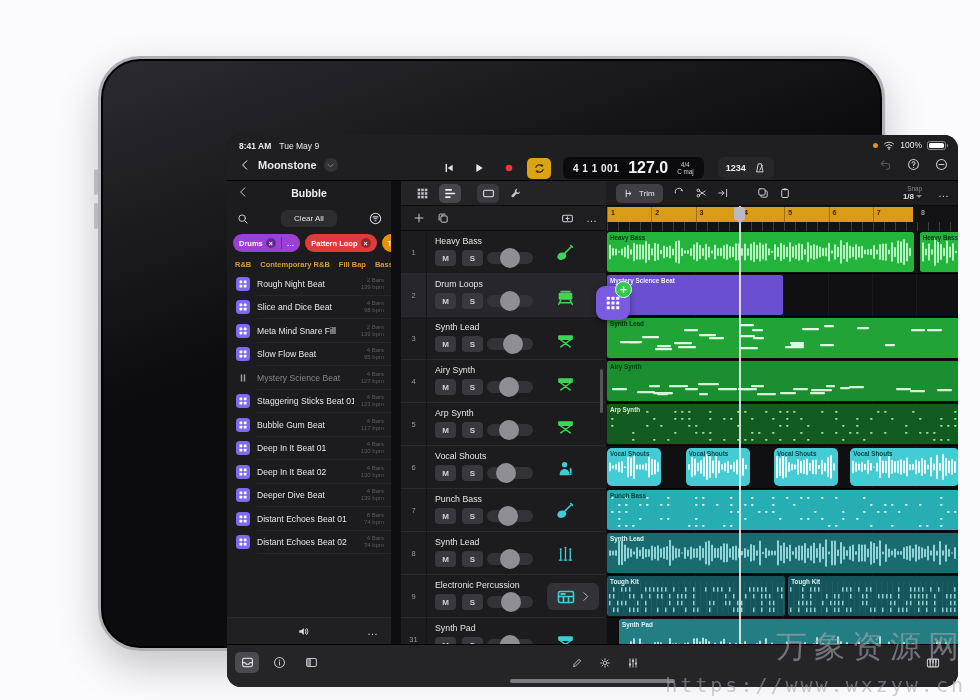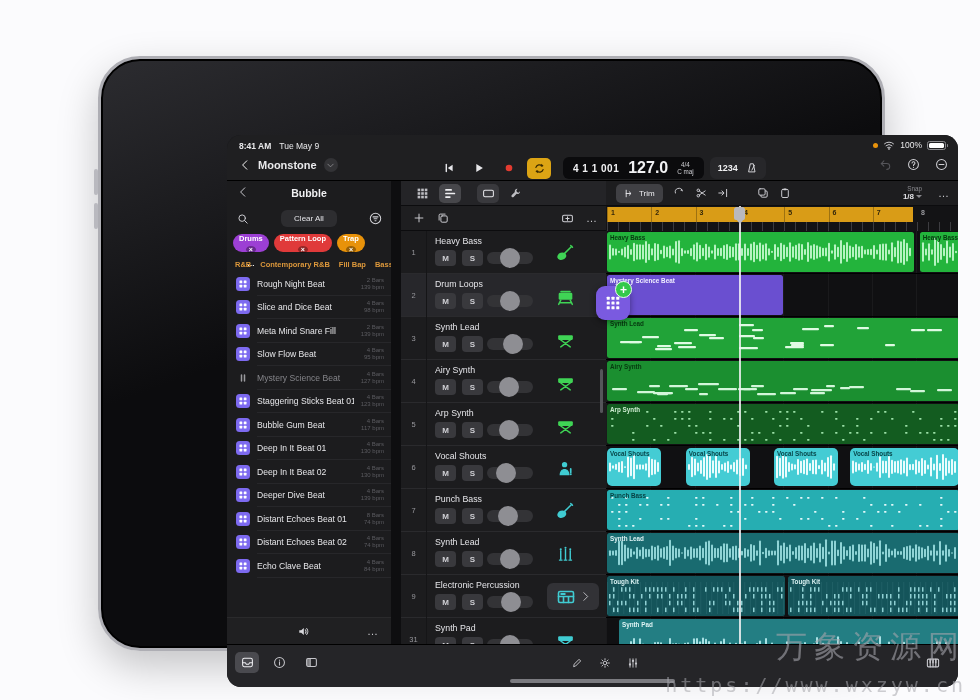--- a/index.html
+++ b/index.html
@@ -28,40 +28,40 @@
   .proj .name{font-size:11px;font-weight:bold;}
   .circ-btn{width:14px;height:14px;border-radius:50%;background:#333336;display:flex;align-items:center;justify-content:center;color:#9a9a9f;}
   .tcontrols{position:absolute;left:210px;top:2px;display:flex;align-items:center;gap:6px;}
   .tbtn{width:24px;height:21px;border-radius:5px;display:flex;align-items:center;justify-content:center;color:#e6e6ea;}
   .tbtn.rec{color:#e33b30;}
   .tbtn.cycle{background:#dca414;color:#3a2a00;}
   .lcd{height:22px;background:#0b0b0d;border-radius:6px;display:flex;align-items:center;gap:9px;padding:8px 10px;margin-left:6px;}
   .lcd .pos{font-size:10px;font-weight:bold;letter-spacing:.5px;color:#f2f2f4;white-space:nowrap;}
   .lcd .tempo{font-size:16px;font-weight:bold;color:#f2f2f4;}
   .lcd .sig{font-size:6.3px;line-height:7px;color:#cfcfd4;text-align:center;}
-  .pill2{height:22px;background:#27272a;border-radius:6px;display:flex;align-items:center;gap:8px;padding:0 8px;margin-left:0;text-align:center;}
+  .pill2{height:22px;background:#27272a;border-radius:6px;display:flex;align-items:center;gap:8px;padding:0 8px;margin-left:8px;text-align:center;}
   .count{font-size:9px;font-weight:bold;color:#f0f0f2;}
   .topright{position:absolute;right:10px;top:3px;display:flex;gap:15px;align-items:center;color:#c9c9ce;}
   .topright .dim{color:#55555a;}
 
   
   .left-panel{position:absolute;left:0;top:46px;width:164px;height:463px;background:#1c1c1e;}
   .gap-strip{position:absolute;left:164px;top:46px;width:10px;height:463px;background:#0e0e10;}
   .mid-panel{position:absolute;left:174px;top:46px;width:205px;height:463px;background:#1c1c1e;border-right:1px solid #000;}
   .right-panel{position:absolute;left:379px;top:46px;width:352px;height:463px;background:#101012;overflow:hidden;}
 
   
   .lp-head{position:absolute;left:0;top:0;width:164px;height:25px;}
   .lp-title{position:absolute;left:0;right:0;top:6px;text-align:center;font-size:10.5px;font-weight:bold;color:#f0f0f2;}
   .lp-back{position:absolute;left:10px;top:5px;color:#d8d8dc;}
   .lp-search-row{position:absolute;left:0;top:25px;width:164px;height:25px;display:flex;align-items:center;}
   .icon-s{color:#d0d0d5;display:inline-flex;}
   .clear-btn{margin:0 auto;background:#2d2d30;color:#e4e4e8;font-size:8px;padding:4px 13px;border-radius:6px;}
   .chips{position:absolute;left:6px;top:53px;display:flex;gap:5px;}
-  .chip{height:18px;border-radius:9px;display:flex;align-items:center;gap:3px;padding:0 6px;color:#fff;font-size:7.5px;font-weight:bold;white-space:nowrap;flex-direction:column;}
+  .chip{height:18px;border-radius:9px;display:flex;align-items:center;gap:3px;padding:0 6px;color:#fff;font-size:7.5px;font-weight:bold;white-space:nowrap;}
   .chip .xc{width:10px;height:10px;border-radius:50%;background:rgba(0,0,0,.34);display:flex;align-items:center;justify-content:center;font-size:7px;color:#fff;}
   .chip .sep{width:1px;height:12px;background:rgba(0,0,0,.3);margin:0 2px;}
   .tags{position:absolute;left:8px;top:79px;width:156px;display:flex;gap:9px;overflow:hidden;white-space:nowrap;}
   .tags span{font-size:7.5px;font-weight:bold;color:#dd983b;}
   .loop-list{position:absolute;left:0;top:91px;width:164px;height:345px;overflow:hidden;}
   .loop-item{height:23.5px;display:flex;align-items:center;gap:7px;padding-left:9px;position:relative;}
   .loop-item:after{content:"";position:absolute;left:30px;right:0;bottom:0;height:1px;background:#27272a;}
   .loop-ico{width:14px;height:14px;border-radius:3.5px;background:#7d6af0;flex:0 0 auto;display:flex;align-items:center;justify-content:center;color:#fff;}
   .loop-name{font-size:8.6px;color:#e6e6e9;white-space:nowrap;overflow:hidden;flex:1;}
   .loop-meta{font-size:6px;line-height:7px;color:#5b5b60;text-align:right;padding-right:7px;white-space:nowrap;}
@@ -443,34 +443,20 @@
                 <g fill="currentColor" stroke="none">
                   <rect x="3" y="3" width="5.5" height="5.5" rx="1"></rect>
                   <rect x="11.5" y="3" width="5.5" height="5.5" rx="1"></rect>
                   <rect x="3" y="11.5" width="5.5" height="5.5" rx="1"></rect>
                   <rect x="11.5" y="11.5" width="5.5" height="5.5" rx="1"></rect>
                 </g>
               </svg>
             </span>
             <span class="loop-name">Distant Echoes Beat 02</span>
             <span class="loop-meta">4 Bars<br>74 bpm</span>
-          </div>
-          <div class="loop-item">
-            <span class="loop-ico">
-              <svg width="10" height="10" viewBox="0 0 20 20" fill="none" stroke="currentColor" stroke-width="1.6" stroke-linecap="round" stroke-linejoin="round">
-                <g fill="currentColor" stroke="none">
-                  <rect x="3" y="3" width="5.5" height="5.5" rx="1"></rect>
-                  <rect x="11.5" y="3" width="5.5" height="5.5" rx="1"></rect>
-                  <rect x="3" y="11.5" width="5.5" height="5.5" rx="1"></rect>
-                  <rect x="11.5" y="11.5" width="5.5" height="5.5" rx="1"></rect>
-                </g>
-              </svg>
-            </span>
-            <span class="loop-name">Echo Clave Beat</span>
-            <span class="loop-meta">4 Bars<br>84 bpm</span>
           </div>
         </div>
       <div class="lp-foot">
         <span class="sp icon-s">
             <svg width="13" height="13" viewBox="0 0 20 20" fill="none" stroke="currentColor" stroke-width="1.6" stroke-linecap="round" stroke-linejoin="round">
               <path d="M3.5 8v4h3l4 3.2V4.8L6.5 8z" fill="currentColor" stroke="none"></path>
               <path d="M12.8 7.4a3.6 3.6 0 010 5.2M14.8 5.4a6.6 6.6 0 010 9.2"></path>
             </svg>
           </span>
         <span class="more">…</span>

